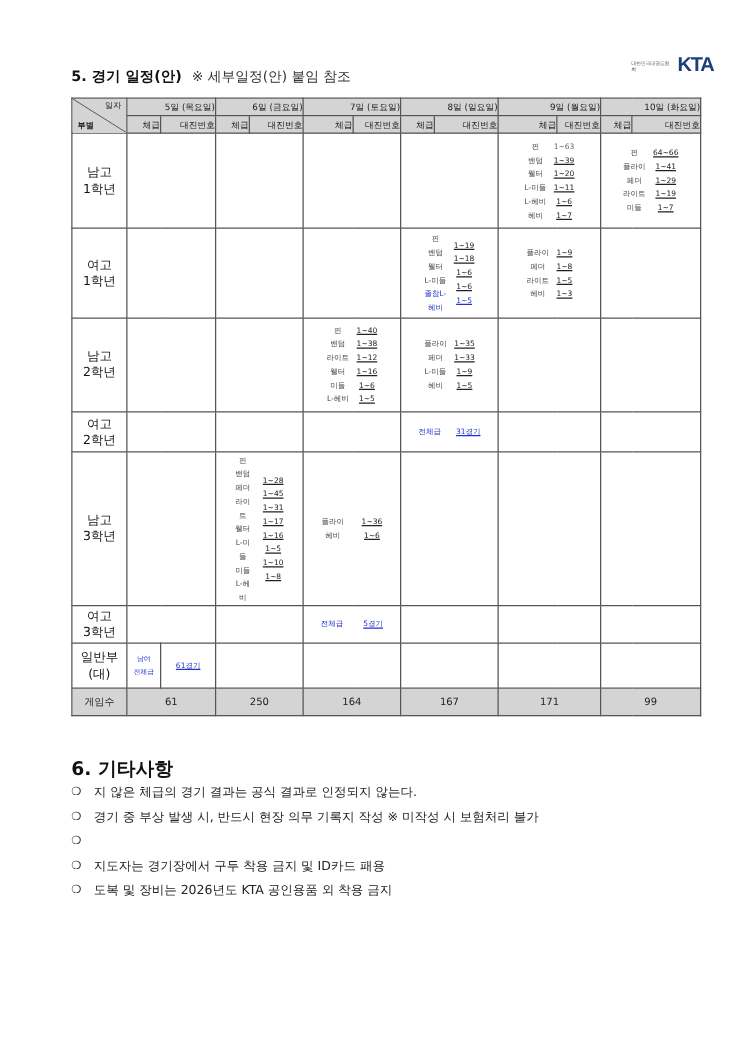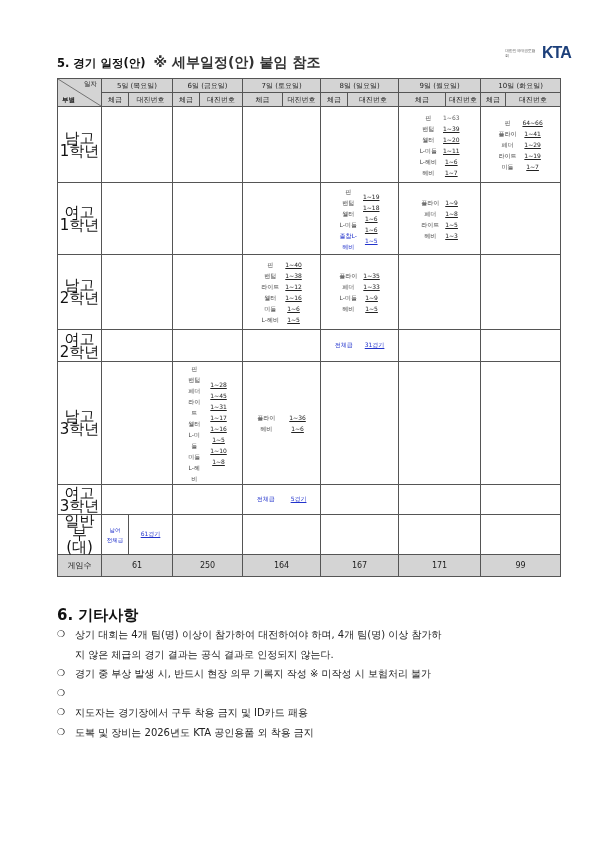--- a/index.html
+++ b/index.html
@@ -1,31 +1,31 @@
 <!DOCTYPE html>
 <html><head>
 <meta charset="utf-8">
 <style>
   html, body { margin:0; padding:0; background:#ffffff; }
   body { width:600px; height:849px; position:relative; overflow:hidden;
          font-family:"DejaVu Sans","Liberation Sans",sans-serif; color:#222; }
   .page-title { position:absolute; left:57px; top:54px; font-size:11.5px; font-weight:bold; color:#111; white-space:nowrap; }
-  .page-title .note { font-weight:bold; font-size:14px; color:#333; margin-left:4px; }
+  .page-title .note { font-weight:normal; font-size:11px; color:#333; margin-left:4px; }
   .logo { position:absolute; left:505px; top:44px; display:flex; align-items:center; gap:3px; }
   .logo .org { font-size:4px; color:#666; width:34px; line-height:5px; letter-spacing:-0.2px; }
   .logo .kta { font-family:"Liberation Sans",sans-serif; font-weight:bold; font-size:16px; color:#1c3f7a; letter-spacing:-1px; }
 
   table.sched { position:absolute; left:57px; top:78px; width:503px; border-collapse:collapse; table-layout:fixed; }
   table.sched td, table.sched th { border:1px solid #555; padding:0; font-weight:normal; vertical-align:middle; text-align:center; }
-  table.sched th { background:#d4d4d4; font-size:7px; color:#222; height:13px; }
+  table.sched th { background:#d4d4d4; font-size:7px; color:#222; height:13px;text-align:right; }
   .diag { position:relative; background:#d4d4d4 !important; }
   .diag svg { position:absolute; left:0; top:0; width:100%; height:100%; }
   .diag .dt { position:absolute; right:4px; top:1px; font-size:6.5px; }
   .diag .db { position:absolute; left:4px; bottom:1px; font-size:6.5px;font-weight:bold; }
-  .rowlbl { font-size:15px; font-weight:bold; color:#111; line-height:13px; }
+  .rowlbl { font-size:10px; font-weight:bold; color:#111; line-height:13px; }
   .cell { font-size:6px; color:#333; }
   .pair { display:grid; grid-template-columns:auto auto; column-gap:6px; justify-content:center; align-items:center; }
   .lst { display:flex; flex-direction:column; line-height:11px; color:#444; text-align:center; }
   .nums { display:flex; flex-direction:column; line-height:11px; color:#222; }
   .nums span, .u { text-decoration:underline; }
   .blue { color:#2233cc; }
   .gray { color:#666; text-decoration:none !important; }
   .total td { background:#d4d4d4; font-size:8px; color:#222; height:21px;margin-left:25px; }
   .total .lbl { font-size:8px; }
 
@@ -355,21 +355,20 @@
   </tr>
 </tbody>
   </table>
 
 <div class="sec6">6. 기타사항</div>
 
 <div class="bullets">
   <div class="bullet">
     <span class="mk">❍</span>
     <div class="tx">
-      <div>상기 대회는 4개 팀(명) 이상이 참가하여 대전하여야 하며, 4개 팀(명) 이상 참가하</div>
       <div>지 않은 체급의 경기 결과는 공식 결과로 인정되지 않는다.</div>
     </div>
   </div>
   <div class="bullet">
     <span class="mk">❍</span>
     <div class="tx">
         <div>경기 중 부상 발생 시, 반드시 현장 의무 기록지 작성 ※ 미작성 시 보험처리 불가</div>
       </div>
   </div>
   <div class="bullet">

